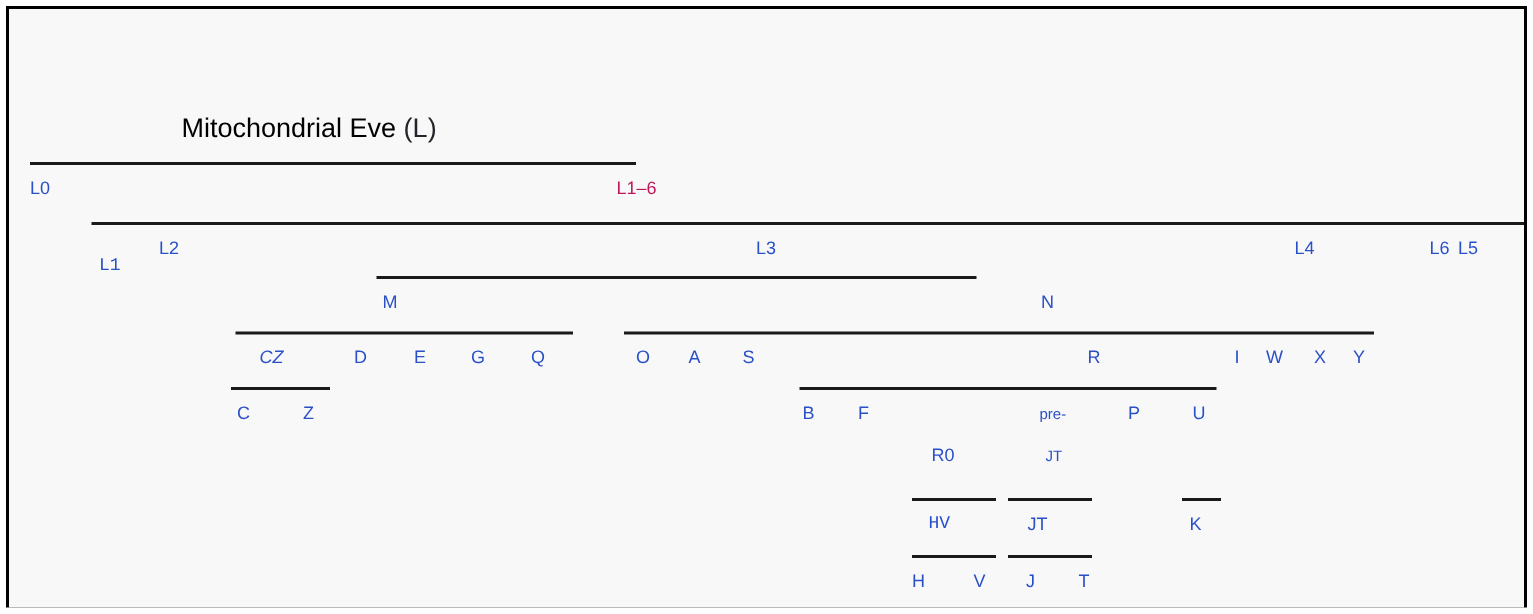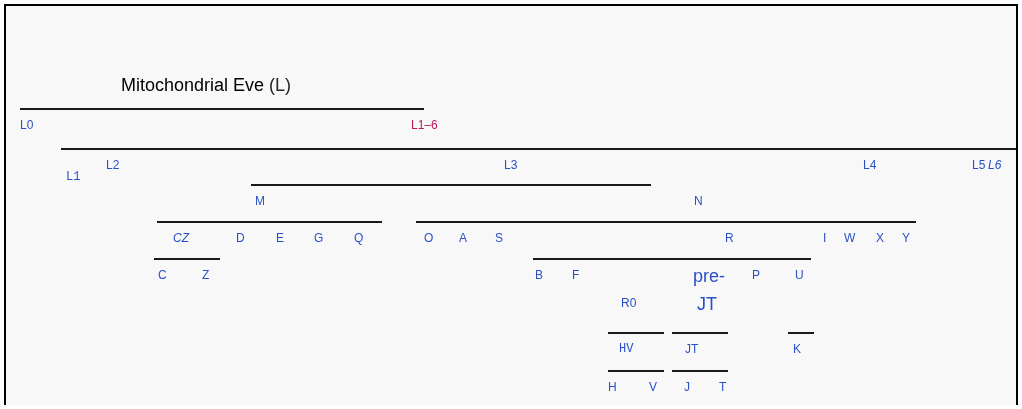--- a/index.html
+++ b/index.html
@@ -60,21 +60,21 @@
     color: #2a50c8;
     font-size: 12px;
     line-height: 19px;
     white-space: nowrap;
   }
   .node.dark {
     color: #be185d;
     margin-left: 44px;
   }
   .node.small {
-    font-size: 18px;
+    font-size: 10px;
     line-height: 15px;
   }
   .eve {
     position: absolute;
     font-size: 18px;
     line-height: 18px;
     white-space: nowrap;
   }
   .eve .lnk {
     color: #000000;
@@ -106,21 +106,21 @@
       <div class="node" style="left:14px; top:56px;">L0</div>
       <div class="node dark" style="left:361px; top:56px;">L1–6</div>
 
       <div class="bar" style="left:55px; top:88px; width:955px;"></div>
 
       <div class="node" style="left:60px; top:108px;font-family:Liberation Mono, monospace;">L1</div>
       <div class="node" style="left:100px; top:96px;">L2</div>
       <div class="node" style="left:498px; top:96px;">L3</div>
       <div class="node" style="left:857px; top:96px;">L4</div>
       <div class="node" style="left:944px; top:96px;margin-left:22px;">L5</div>
-      <div class="node" style="left:982px; top:96px;font-style:italic;">L6</div>
+      <div class="node" style="left:947px; top:96px;">L6</div>
 
       <div class="bar" style="left:245px; top:124px; width:400px;"></div>
 
       <div class="node" style="left:249px; top:132px;">M</div>
       <div class="node" style="left:688px; top:132px;">N</div>
 
       <div class="bar" style="left:151px; top:161px; width:225px;"></div>
 
       <div class="bar" style="left:410px; top:161px; width:500px;"></div>
 

